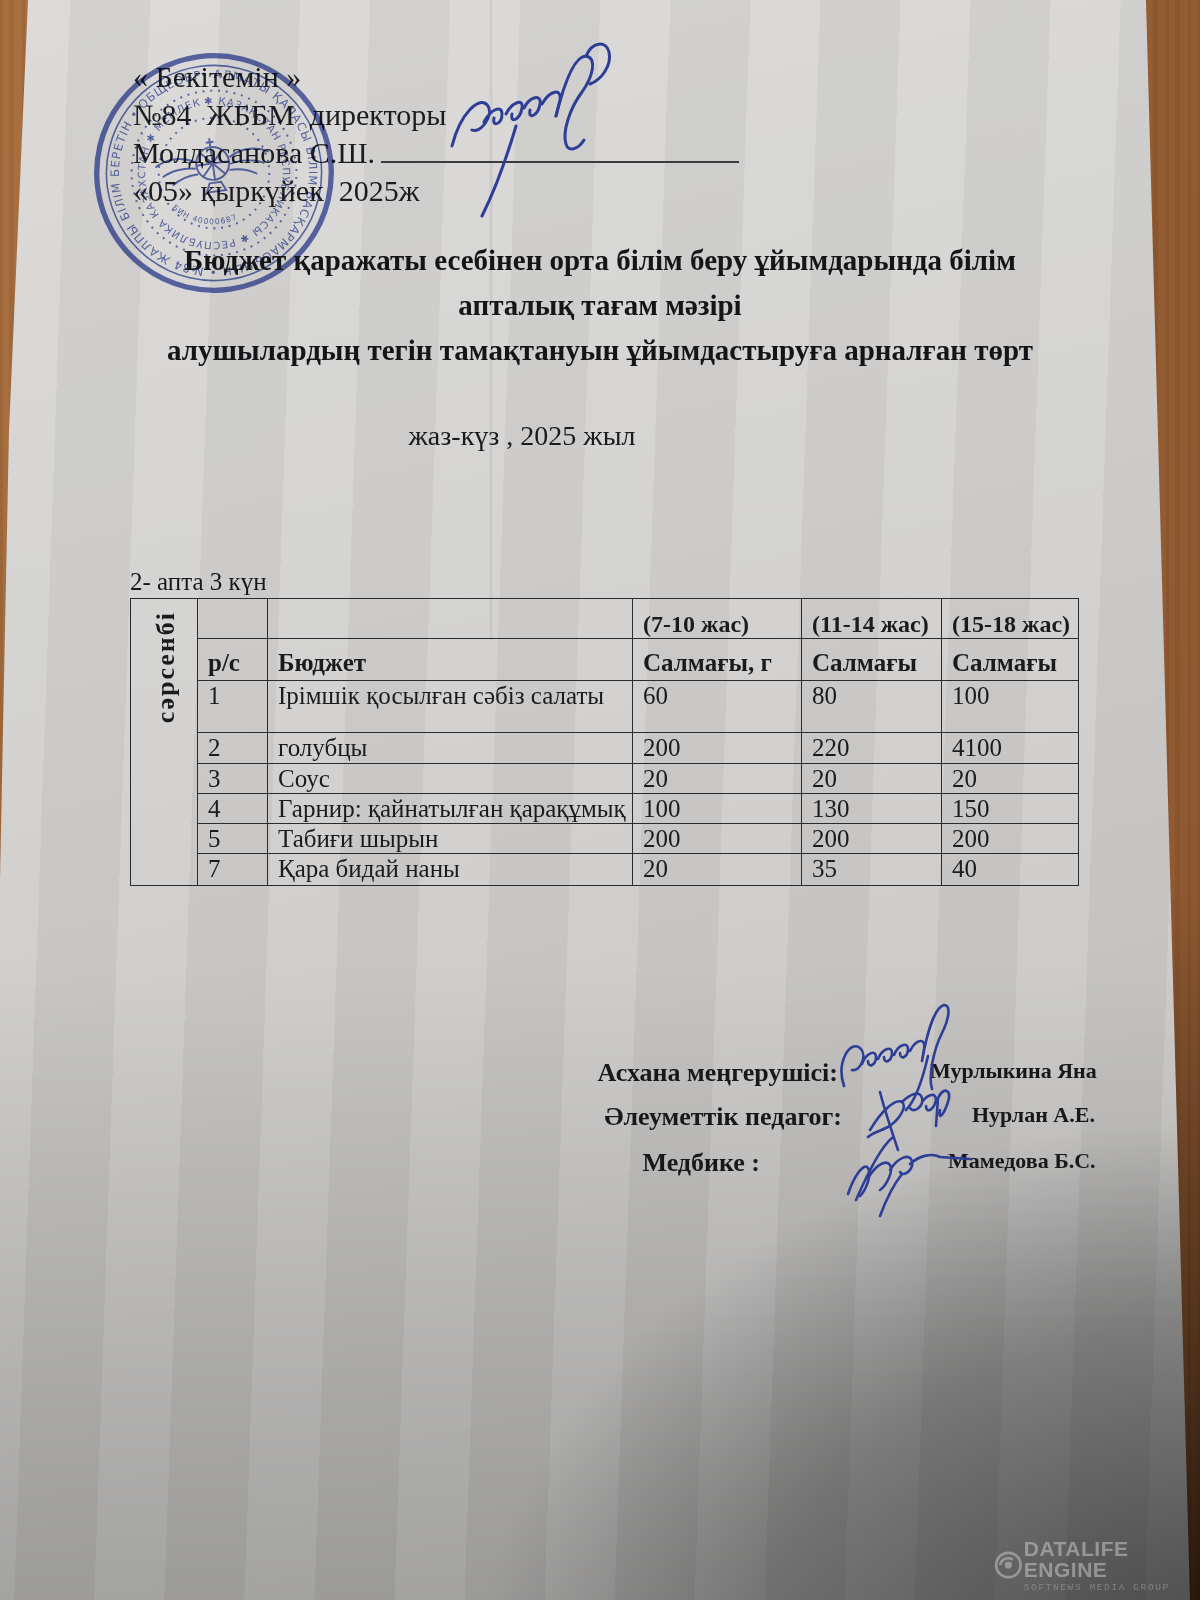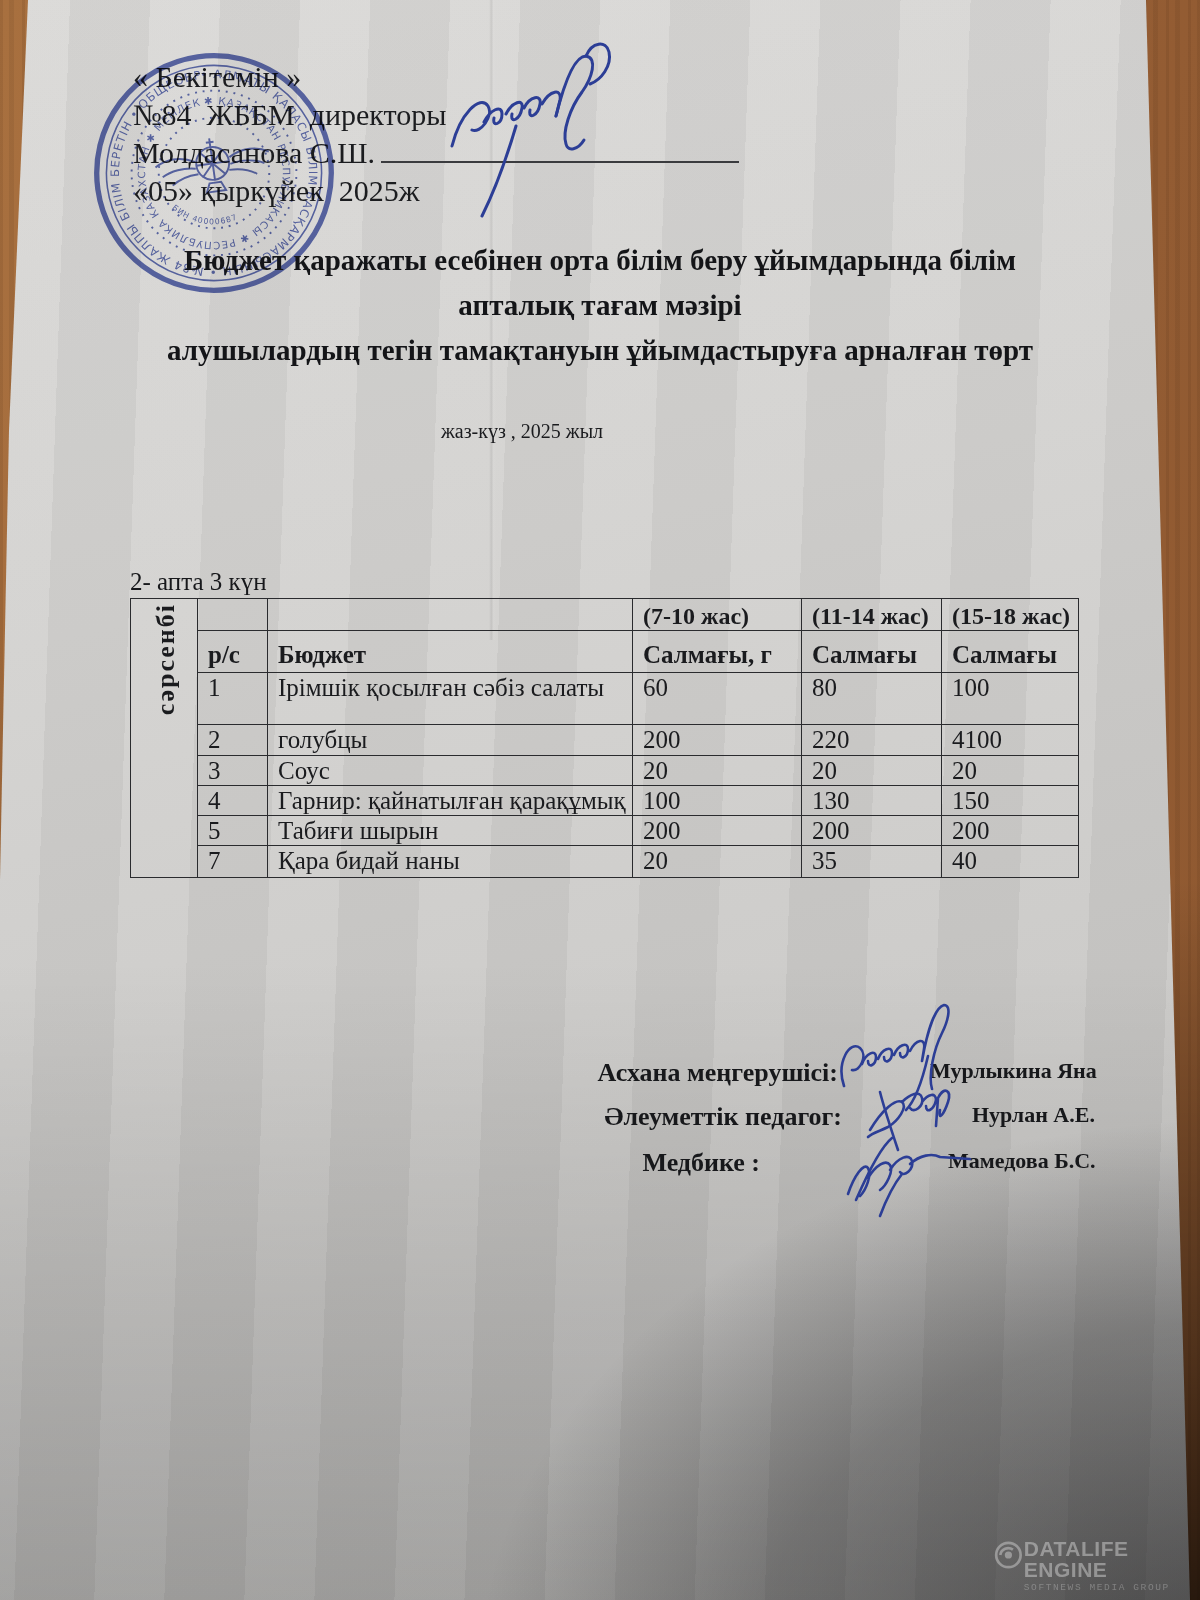--- a/index.html
+++ b/index.html
@@ -29,39 +29,39 @@
   
   .stamp{position:absolute;left:88px;top:36px;width:252px;height:274px;
          opacity:.82;mix-blend-mode:multiply;transform:rotate(-8deg);}
   
   .dir-sign{position:absolute;left:408px;top:40px;width:230px;height:200px;}
   .bottom-signs{position:absolute;left:810px;top:998px;width:215px;height:220px;}
   
   .title{position:absolute;left:0;top:238px;width:1200px;text-align:center;
          font-weight:bold;font-size:29px;line-height:45px;color:#141518;}
   .season{position:absolute;left:0;top:420px;width:1044px;text-align:center;
-          font-size:20px;color:#1a1b1e;}
+          font-size:28px;color:#1a1b1e;}
   
   .week-label{position:absolute;left:130px;top:568px;font-weight:normal;font-size:25px;color:#17181b;}
   table.menu{position:absolute;left:130px;top:598px;width:948px;border-collapse:collapse;
              table-layout:fixed;font-size:25px;color:#1a1b1e;}
   table.menu td{border:1.6px solid #2a2b2e;vertical-align:top;padding:1px 6px 0 10px;
                 overflow:hidden;white-space:nowrap;}
-  table.menu tr.hdr1 td{height:27px;font-weight:bold;font-size:24px;padding-top:4px;}
+  table.menu tr.hdr1 td{height:27px;font-weight:bold;font-size:24px;padding-top:12px;}
   table.menu tr.hdr2 td{height:31px;font-weight:bold;padding-top:10px;}
   td.daycell{vertical-align:middle;text-align:center;padding:0;}
   .dayword{writing-mode:vertical-rl;transform:rotate(180deg);font-weight:bold;
            font-size:26px;letter-spacing:2px;margin:0 auto;}
   tr.r1 td{height:50px;} tr.r2 td{height:29px;} tr.r3 td{height:25px;}
   tr.r4 td{height:27px;} tr.r5 td{height:27px;} tr.r6 td{height:30px;}
   
   .sig-label{position:absolute;font-weight:bold;font-size:26px;color:#17181b;white-space:nowrap;}
   .sig-name{position:absolute;font-weight:bold;font-size:22px;color:#17181b;white-space:nowrap;}
   
-  .watermark{position:absolute;left:993px;top:1538px;display:flex;}
+  .watermark{position:absolute;left:993px;top:1538px;display:flex;align-items:center;}
   .wm-text{display:flex;flex-direction:column;line-height:1;}
   .wm-title{font-family:"Liberation Sans","DejaVu Sans",sans-serif;font-weight:bold;
             font-size:21px;letter-spacing:.5px;color:rgba(210,210,210,.50);}
   .wm-sub{font-family:Liberation Mono, monospace;font-size:9.5px;
           letter-spacing:1.6px;color:rgba(200,200,200,.38);margin-top:3px;}
   svg text{font-family:"DejaVu Sans","Liberation Sans",sans-serif;}
 </style>
 </head>
 <body>
 

